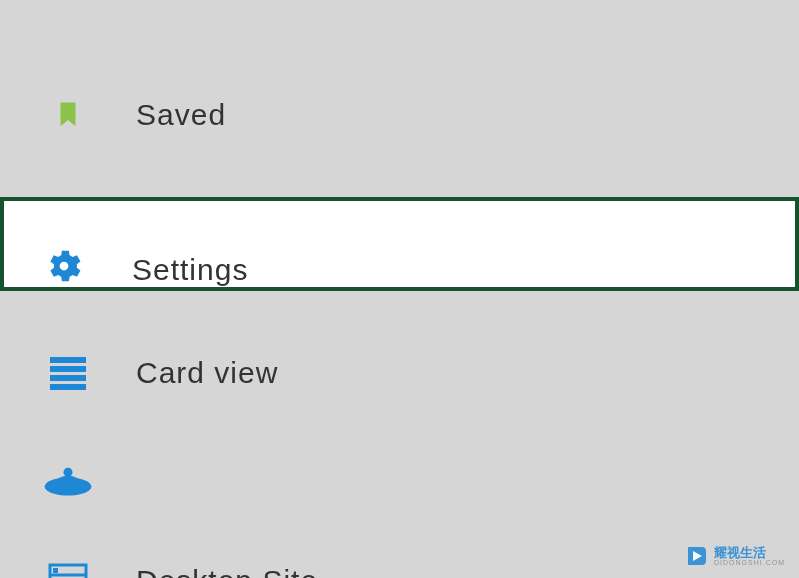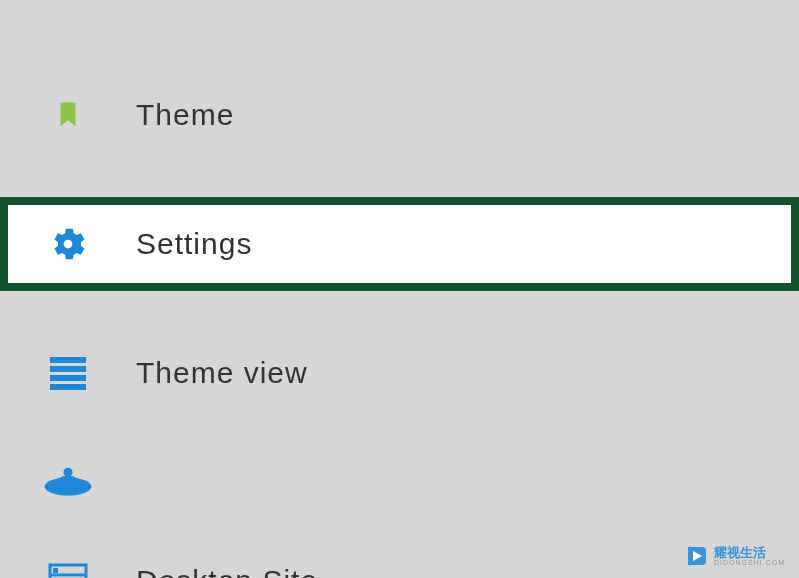--- a/index.html
+++ b/index.html
@@ -25,24 +25,25 @@
     .menu-item.cutoff-top {
       height: 20px;
       align-items: flex-end;
       padding-bottom: 0;
     }
     .menu-item.cutoff-bottom {
       height: 85px;
     }
     .menu-item.highlighted {
       background: #ffffff;
-      border: 8px solid #14532d;
+      border: 4px solid #14532d;
       height: 94px;
       padding-left: 30px;
       margin: -3px 0;
+      align-items: flex-end;
     }
     .icon-wrap {
       width: 60px;
       display: flex;
       align-items: center;
       justify-content: center;
       flex-shrink: 0;
     }
     .label {
       font-size: 30px;
@@ -94,21 +95,21 @@
   </div>
 
   <div class="spacer"></div>
 
   <div class="menu-item">
     <div class="icon-wrap">
       <svg viewBox="0 0 24 24" width="30" height="46">
         <path fill="#8bc34a" d="M6 2 h12 v19 l-6 -5 l-6 5 z"></path>
       </svg>
     </div>
-    <span class="label">Theme</span>
+    <span class="label">Saved</span>
   </div>
 
   <div class="spacer-sm"></div>
 
   <div class="menu-item highlighted">
     <div class="icon-wrap">
       <svg viewBox="0 0 24 24" width="42" height="42">
         <path fill="#1e88d6" d="M12,8a4,4 0 1,0 0,8a4,4 0 1,0 0,-8zm7.4,4a7.5,7.5 0 0,0 -.1,-1l2.1,-1.6-2,-3.5-2.5,1a7.3,7.3 0 0,0 -1.7,-1l-.4,-2.6h-4l-.4,2.6a7.3,7.3 0 0,0 -1.7,1l-2.5,-1-2,3.5 2.1,1.6a7.5,7.5 0 0,0 0,2l-2.1,1.6 2,3.5 2.5,-1a7.3,7.3 0 0,0 1.7,1l.4,2.6h4l.4,-2.6a7.3,7.3 0 0,0 1.7,-1l2.5,1 2,-3.5-2.1,-1.6a7.5,7.5 0 0,0 .1,-1z"></path>
         <circle cx="12" cy="12" r="2.5" fill="#ffffff"></circle>
       </svg>
@@ -120,21 +121,21 @@
 
   <div class="menu-item">
     <div class="icon-wrap">
       <svg viewBox="0 0 40 40" width="40" height="40">
         <rect x="2" y="4" width="36" height="6" fill="#1e88d6"></rect>
         <rect x="2" y="13" width="36" height="6" fill="#1e88d6"></rect>
         <rect x="2" y="22" width="36" height="6" fill="#1e88d6"></rect>
         <rect x="2" y="31" width="36" height="6" fill="#1e88d6"></rect>
       </svg>
     </div>
-    <span class="label">Theme view</span>
+    <span class="label">Card view</span>
   </div>
 
   <div class="menu-item">
     <div class="icon-wrap">
       <svg viewBox="0 0 60 40" width="54" height="40">
         <circle cx="30" cy="8" r="5" fill="#1e88d6"></circle>
         <ellipse cx="30" cy="24" rx="26" ry="10" fill="#1e88d6"></ellipse>
         <ellipse cx="30" cy="20" rx="14" ry="8" fill="#1e88d6"></ellipse>
       </svg>
     </div>

